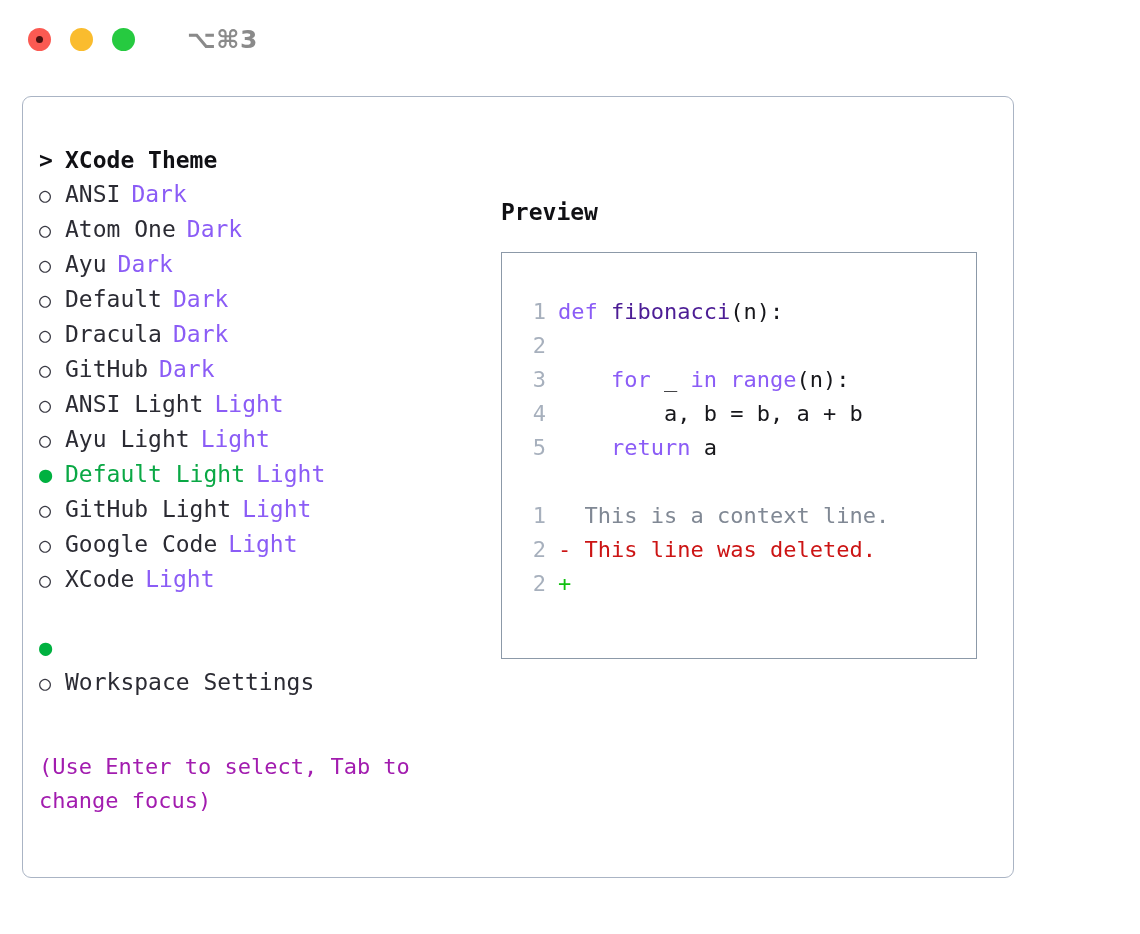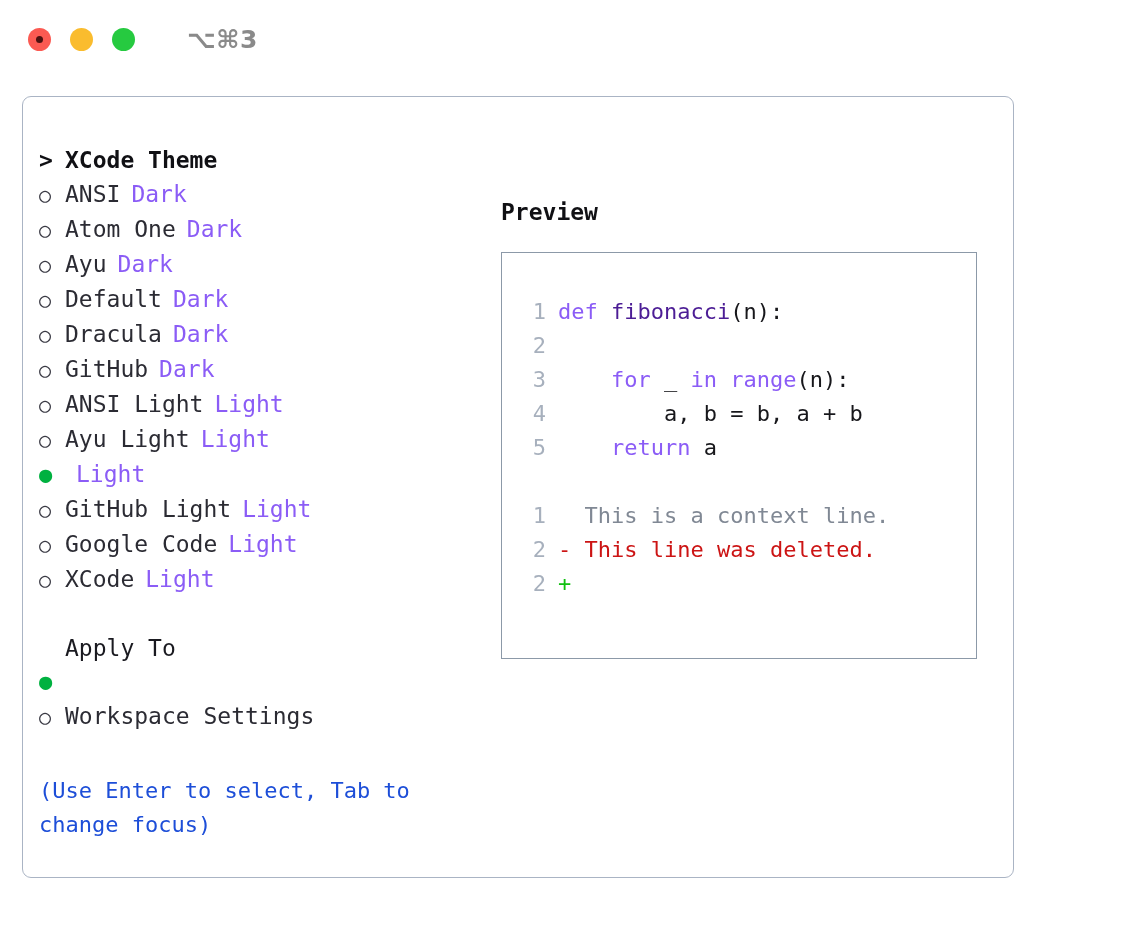--- a/index.html
+++ b/index.html
@@ -129,23 +129,23 @@
   }
   .group-head {
     display: flex;
     line-height: 34px;
     font-size: 23px;
     color: #1a1a20;
     white-space: pre;
   }
   .spacer-line { height: 34px; }
   .hint {
-    margin-top: 40px;
+    margin-top: 50px;
     font-size: 22px;
-    color: #1d4ed8;
+    color: #a21caf;
     line-height: 34px;
     width: 400px;
   }
 
   
   .right-col {
     position: absolute;
     left: 478px;
     top: 56px;
     width: 480px;
@@ -213,32 +213,28 @@
 
         <div id="theme-list">
             <div class="opt-row"><span class="marker">○</span><span class="opt-label">ANSI</span><span class="opt-tag">Dark</span></div>
             <div class="opt-row"><span class="marker">○</span><span class="opt-label">Atom One</span><span class="opt-tag">Dark</span></div>
             <div class="opt-row"><span class="marker">○</span><span class="opt-label">Ayu</span><span class="opt-tag">Dark</span></div>
             <div class="opt-row"><span class="marker">○</span><span class="opt-label">Default</span><span class="opt-tag">Dark</span></div>
             <div class="opt-row"><span class="marker">○</span><span class="opt-label">Dracula</span><span class="opt-tag">Dark</span></div>
             <div class="opt-row"><span class="marker">○</span><span class="opt-label">GitHub</span><span class="opt-tag">Dark</span></div>
             <div class="opt-row"><span class="marker">○</span><span class="opt-label">ANSI Light</span><span class="opt-tag">Light</span></div>
             <div class="opt-row"><span class="marker">○</span><span class="opt-label">Ayu Light</span><span class="opt-tag">Light</span></div>
-            <div class="opt-row selected"><span class="marker sel">●</span><span class="opt-tag">Light</span></div>
+            <div class="opt-row selected"><span class="marker sel">●</span><span class="opt-label">Default Light</span><span class="opt-tag">Light</span></div>
             <div class="opt-row"><span class="marker">○</span><span class="opt-label">GitHub Light</span><span class="opt-tag">Light</span></div>
             <div class="opt-row"><span class="marker">○</span><span class="opt-label">Google Code</span><span class="opt-tag">Light</span></div>
             <div class="opt-row"><span class="marker">○</span><span class="opt-label">XCode</span><span class="opt-tag">Light</span></div>
           </div>
 
         <div class="spacer-line"></div>
 
-        <div class="group-head">
-          <span class="marker"></span>
-          <span>Apply To</span>
-        </div>
 
         <div id="apply-list">
             <div class="opt-row selected"><span class="marker sel">●</span></div>
             <div class="opt-row"><span class="marker">○</span><span class="opt-label">Workspace Settings</span></div>
           </div>
 
         <div class="hint">(Use Enter to select, Tab to change focus)</div>
       </div>
 
       <div class="right-col">

